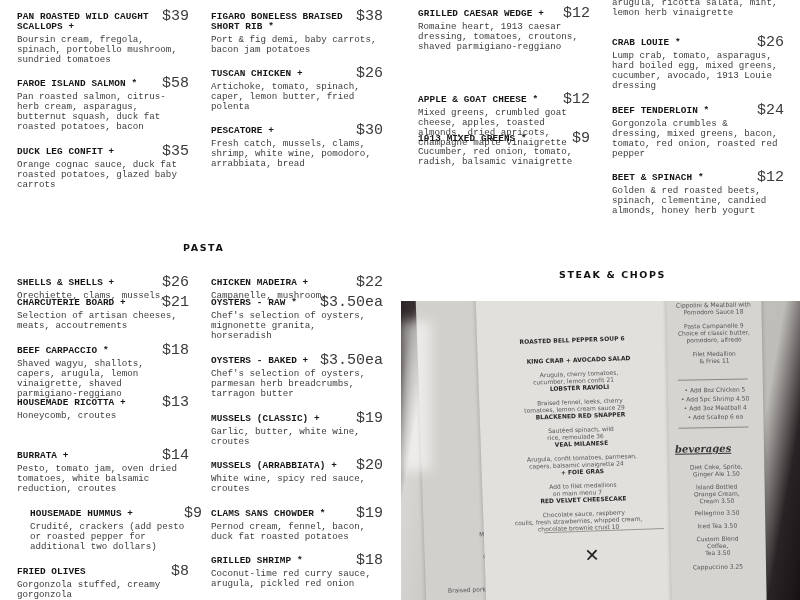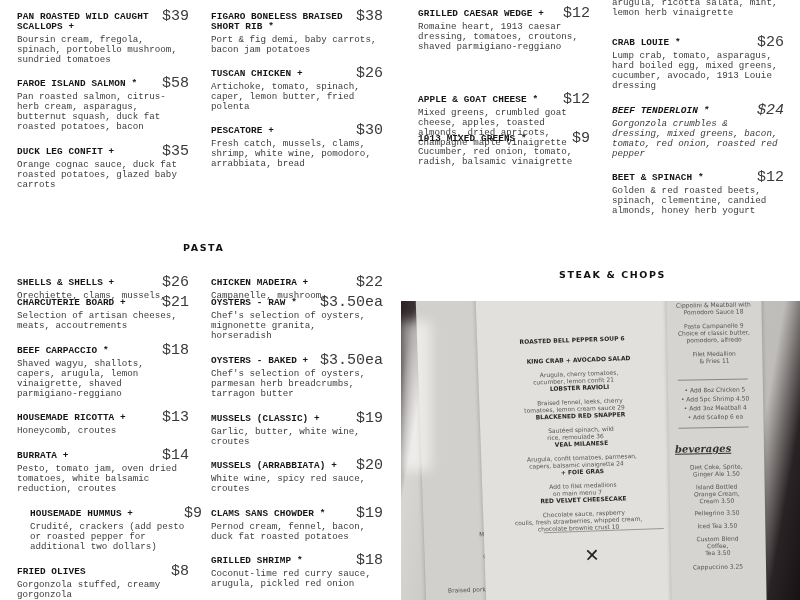--- a/index.html
+++ b/index.html
@@ -105,21 +105,21 @@
 lemon herb vinaigrette</div>
   </div>
   <div class="item" style="left:612px;top:38px;width:172px;">
     <div class="title">CRAB LOUIE *</div>
     <div class="price">$26</div>
     <div class="desc">Lump crab, tomato, asparagus,
 hard boiled egg, mixed greens,
 cucumber, avocado, 1913 Louie
 dressing</div>
   </div>
-  <div class="item" style="left:612px;top:106px;width:172px;font-style:italic;">
+  <div class="item" style="left:612px;top:106px;width:172px;">
     <div class="title">BEEF TENDERLOIN *</div>
     <div class="price">$24</div>
     <div class="desc">Gorgonzola crumbles &amp;
 dressing, mixed greens, bacon,
 tomato, red onion, roasted red
 pepper</div>
   </div>
   <div class="item" style="left:612px;top:173px;width:172px;">
     <div class="title">BEET &amp; SPINACH *</div>
     <div class="price">$12</div>
@@ -151,21 +151,21 @@
 meats, accoutrements</div>
   </div>
   <div class="item" style="left:17px;top:346px;width:172px;">
     <div class="title">BEEF CARPACCIO *</div>
     <div class="price">$18</div>
     <div class="desc">Shaved wagyu, shallots,
 capers, arugula, lemon
 vinaigrette, shaved
 parmigiano-reggiano</div>
   </div>
-  <div class="item" style="left:17px;top:413px;width:172px;">
+  <div class="item" style="left:17px;top:398px;width:172px;">
     <div class="title">HOUSEMADE RICOTTA +</div>
     <div class="price">$13</div>
     <div class="desc">Honeycomb, croutes</div>
   </div>
   <div class="item" style="left:17px;top:451px;width:172px;">
     <div class="title">BURRATA +</div>
     <div class="price">$14</div>
     <div class="desc">Pesto, tomato jam, oven dried
 tomatoes, white balsamic
 reduction, croutes</div>

